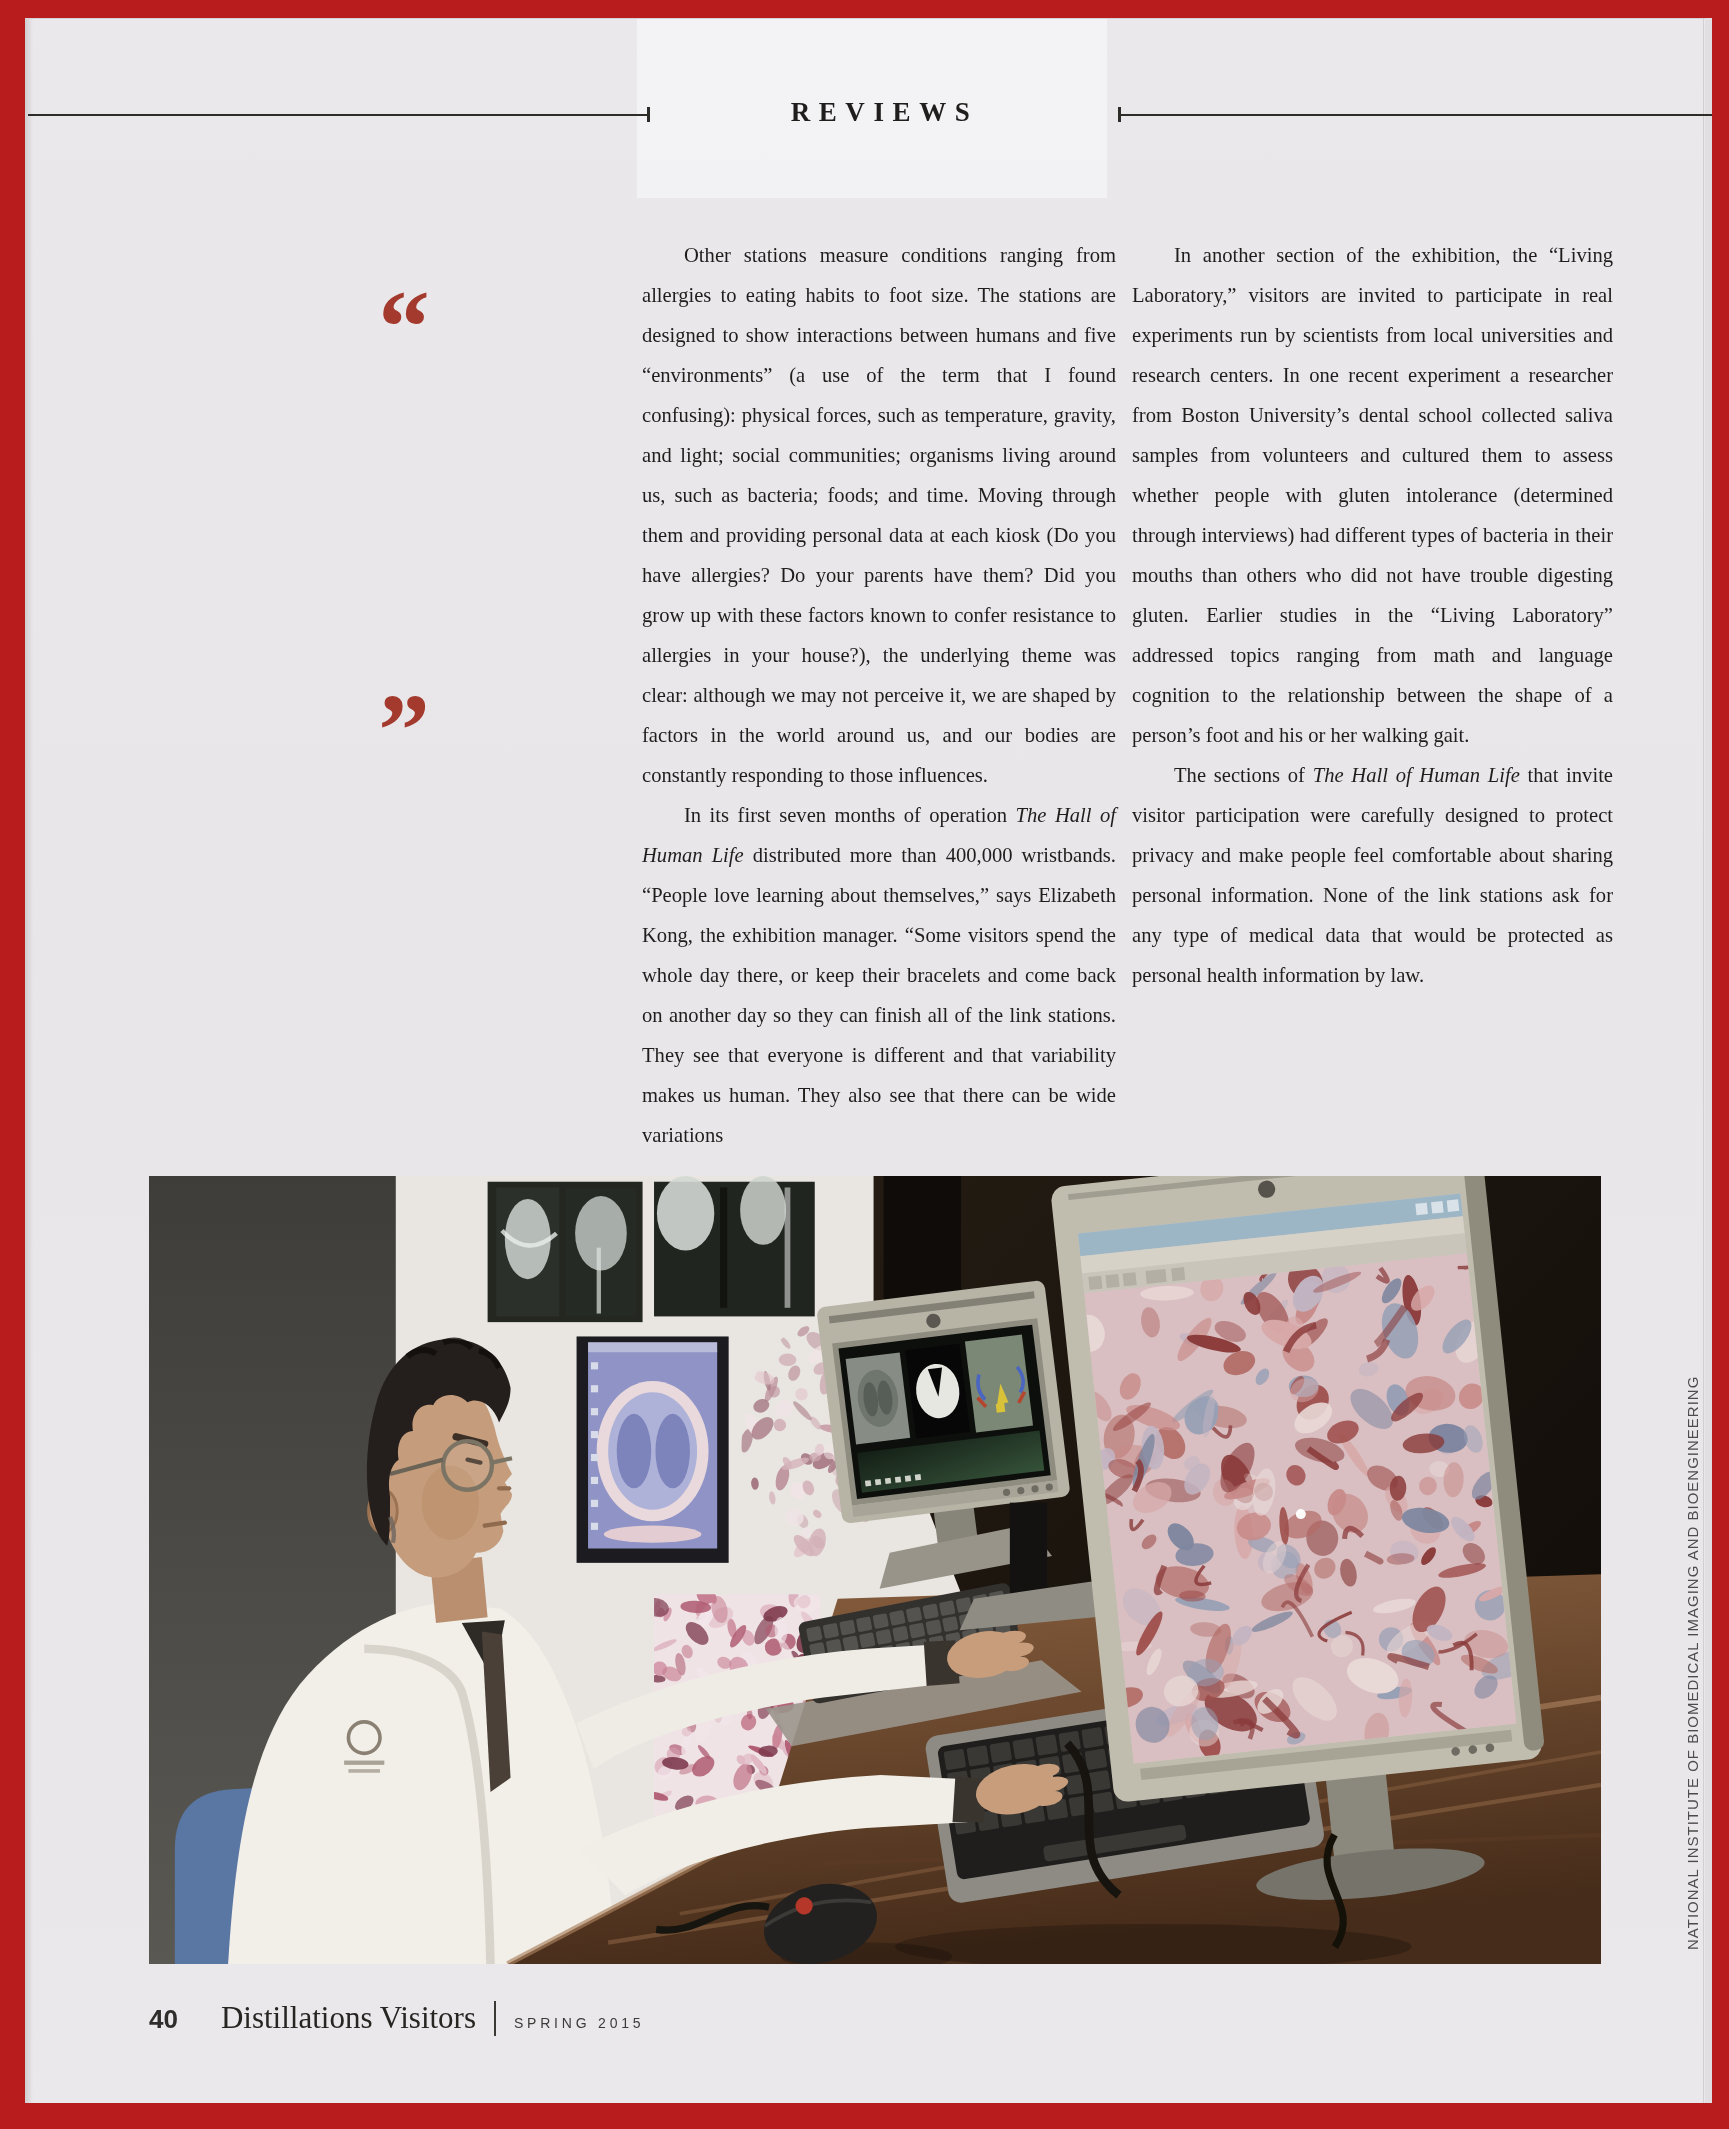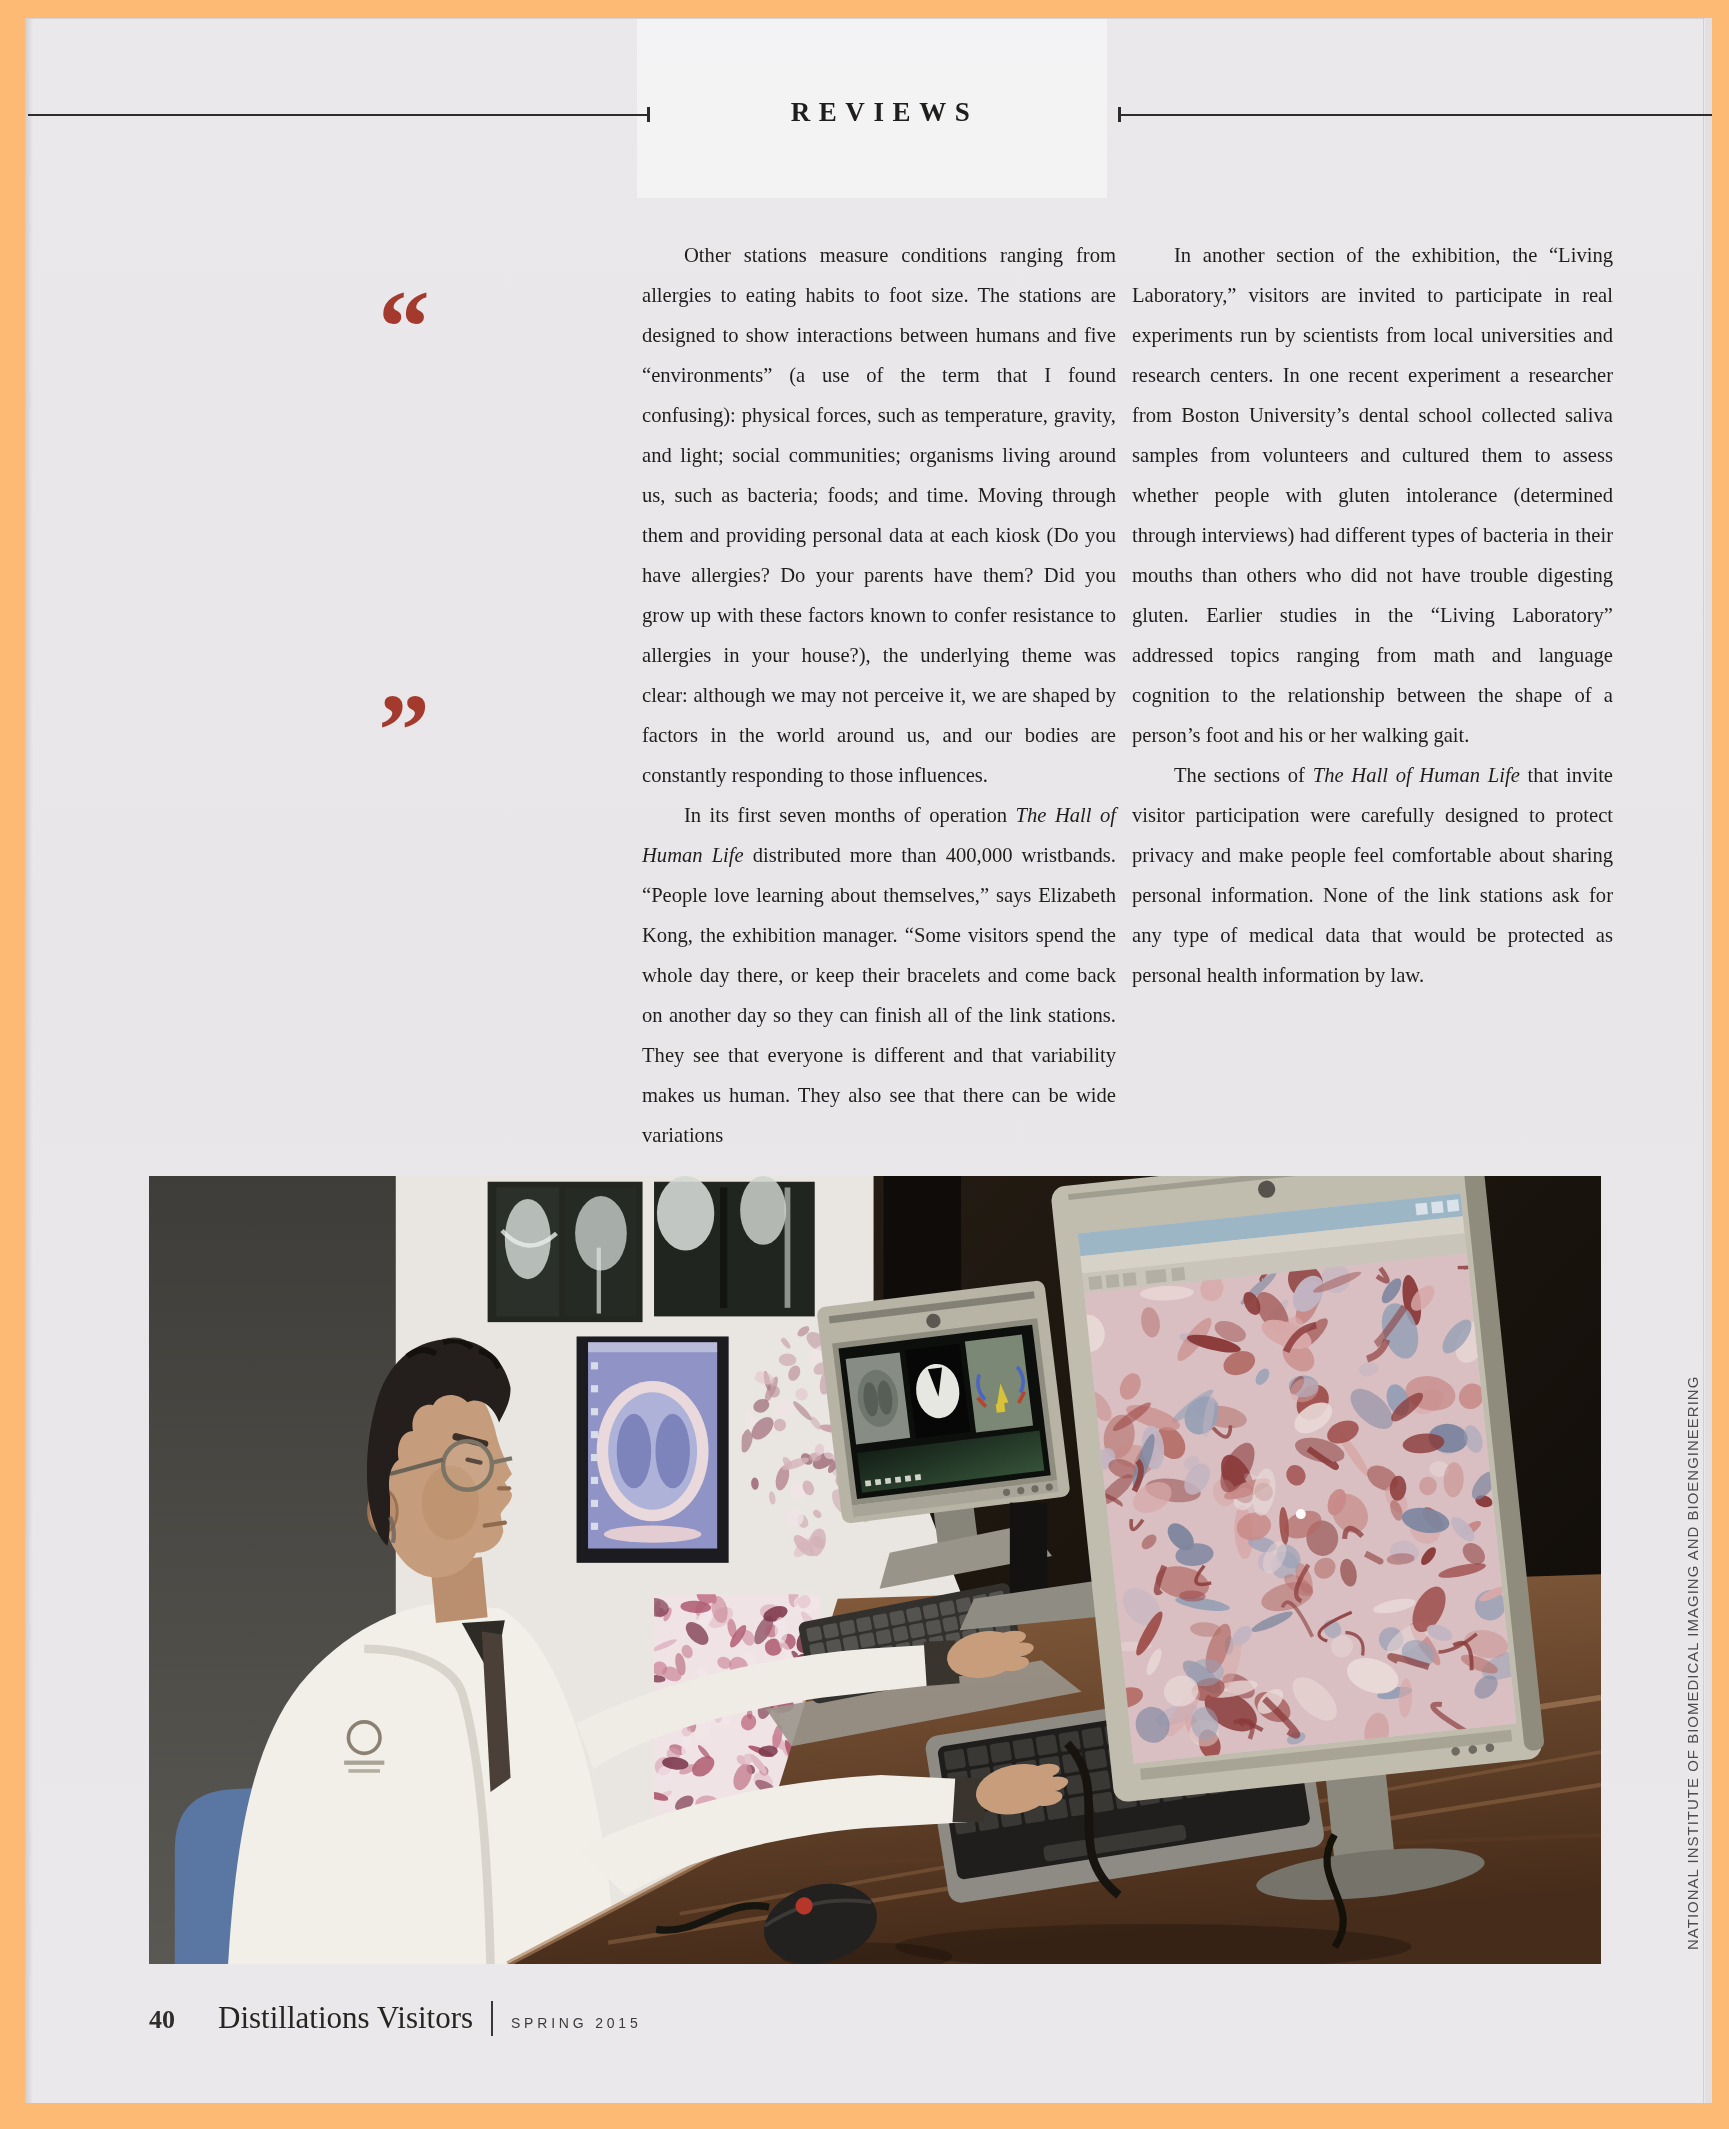--- a/index.html
+++ b/index.html
@@ -1,16 +1,16 @@
 <!DOCTYPE html>
 <html lang="en" style="font-size:7.7px"><head>
 <meta charset="utf-8">
 <style>
   html,body{margin:0;padding:0;width:1729px;height:2129px;overflow:hidden;background:#121212;}
-  #scan{position:relative;width:1729px;height:2129px;background:#fdba74;font-family:"Liberation Serif",serif;}
+  #scan{position:relative;width:1729px;height:2129px;background:#b91c1c;font-family:"Liberation Serif",serif;}
   #page{position:absolute;left:25px;top:18px;width:1687px;height:2085px;
         background:linear-gradient(180deg,#eae8ea 0%,#e8e6e8 45%,#eae8ea 100%);}
   .edge-left{position:absolute;left:0;top:0;width:7.7px;height:100%;
         background:linear-gradient(90deg,#cfccd0,rgba(255,255,255,0));}
   .edge-top{position:absolute;left:0;top:0;width:100%;height:1.4px;background:#d5d2d5;}
   .crease{position:absolute;left:1678px;top:0;width:1.4px;height:100%;background:#d2cfd2;}
   .crease-shade{position:absolute;left:1680px;top:0;width:7.2px;height:100%;background:#e2dfe2;}
   .gloss-band{position:absolute;left:612px;top:0;width:470px;height:180px;background:rgba(248,247,249,.65);}
 
   .rule{position:absolute;top:96px;height:1.9px;background:#2e2c29;}
@@ -36,21 +36,21 @@
   #article .ital{font-style:italic;}
 
   #figure-box{position:absolute;left:124px;top:1158px;width:1452px;height:788px;overflow:hidden;}
   #figure-box svg{display:block;width:100%;height:100%;}
 
   .credit-vertical{position:absolute;left:1659px;top:1932px;width:494px;height:19px;
         transform:rotate(-90deg);transform-origin:0 0;white-space:nowrap;
         font-family:"Liberation Sans",sans-serif;font-size:15px;letter-spacing:1px;color:#4c4c4c;}
 
   #footer{position:absolute;left:124px;top:1982px;display:flex;align-items:baseline;}
-  .pg-num{font-family:Liberation Serif, serif;font-weight:bold;font-size:26px;color:#2e2d2b;}
+  .pg-num{font-family:Liberation Sans, sans-serif;font-weight:bold;font-size:26px;color:#2e2d2b;}
   .mag-name{font-family:"Liberation Serif",serif;font-size:31px;color:#262522;margin-left:43px;}
   .footer-divider{width:1.9px;height:35px;background:#3a3936;margin:0 18px;align-self:center;}
   .issue{font-family:"Liberation Sans",sans-serif;font-size:14px;letter-spacing:3.8px;color:#3c3b39;}
 </style>
 </head>
 <body>
 
 <div id="scan">
   <div id="page">
     <div class="gloss-band"></div>

